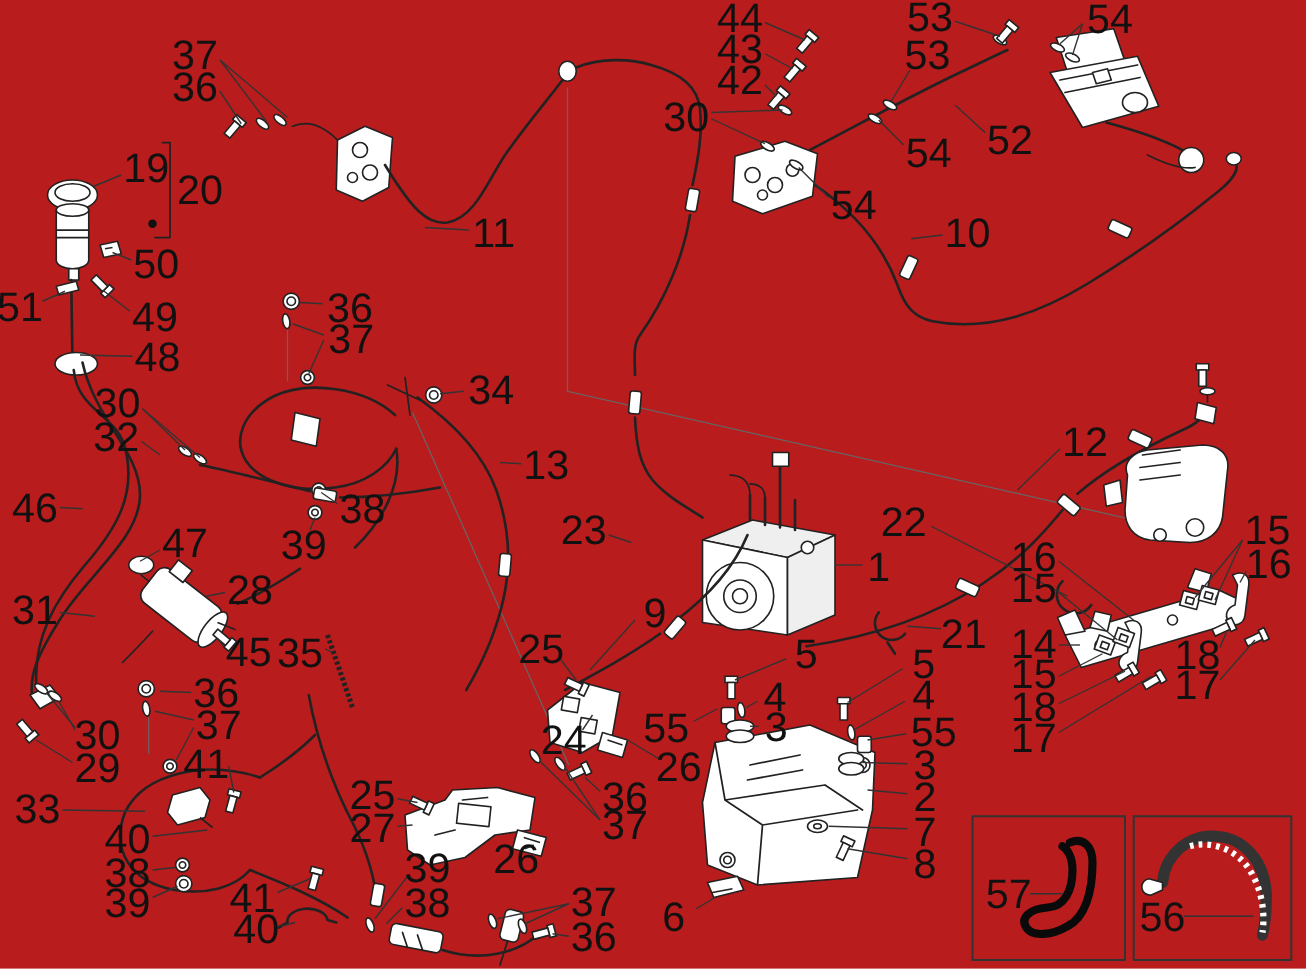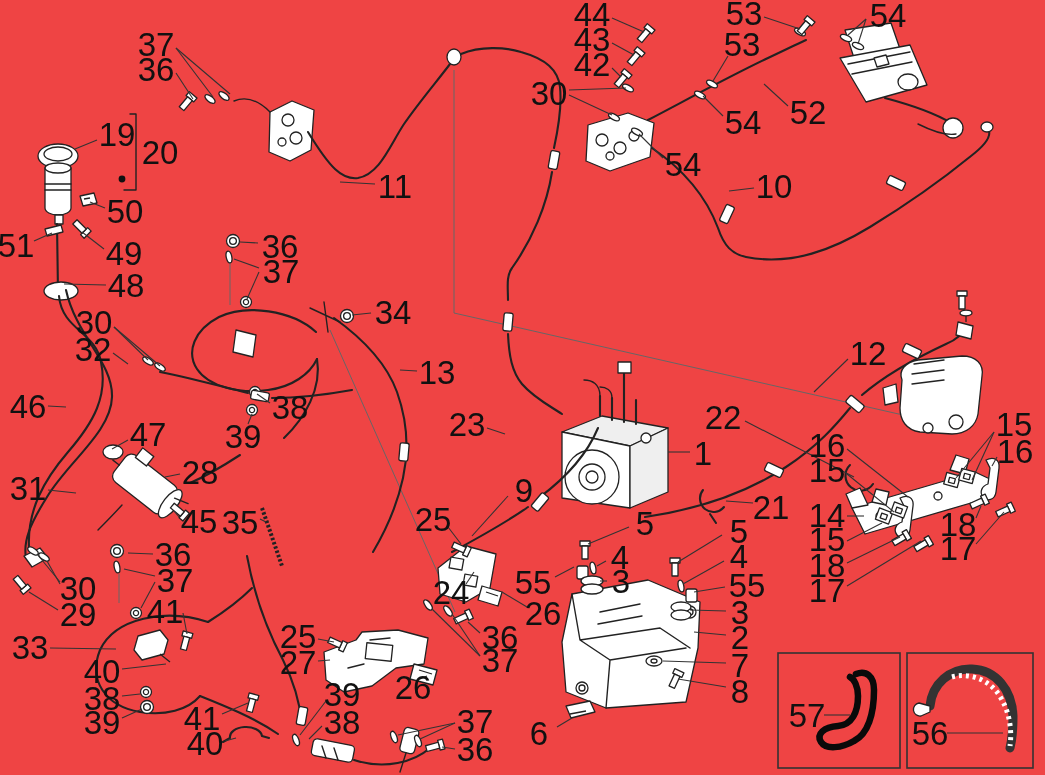--- a/index.html
+++ b/index.html
@@ -1,16 +1,16 @@
 <!DOCTYPE html>
 <html><head>
 <meta charset="utf-8">
 <style>
   html,body{margin:0;padding:0;background:#fff;}
-  .stage{position:relative;width:1045px;height:775px;background:#ef4444;overflow:hidden;
+  .stage{position:relative;width:1045px;height:775px;background:#b91c1c;overflow:hidden;
          font-family:"Liberation Sans", sans-serif;}
   svg{position:absolute;left:0;top:0;}
   .p{fill:none;stroke:#222;stroke-width:1.4;stroke-linecap:round;stroke-linejoin:round;}
   .p2{fill:none;stroke:#222;stroke-width:2.1;stroke-linecap:round;stroke-linejoin:round;}
   .fw{fill:#fff;stroke:#222;stroke-width:1.3;stroke-linejoin:round;}
   .fg{fill:#efefef;stroke:#222;stroke-width:1.3;stroke-linejoin:round;}
   .thin{fill:none;stroke:#666;stroke-width:1;}
   .lead{fill:none;stroke:#333;stroke-width:1.1;}
   .lbl{font-family:"Liberation Sans",sans-serif;font-size:33px;fill:#111;}
   .boxline{fill:none;stroke:#333;stroke-width:1.6;}

